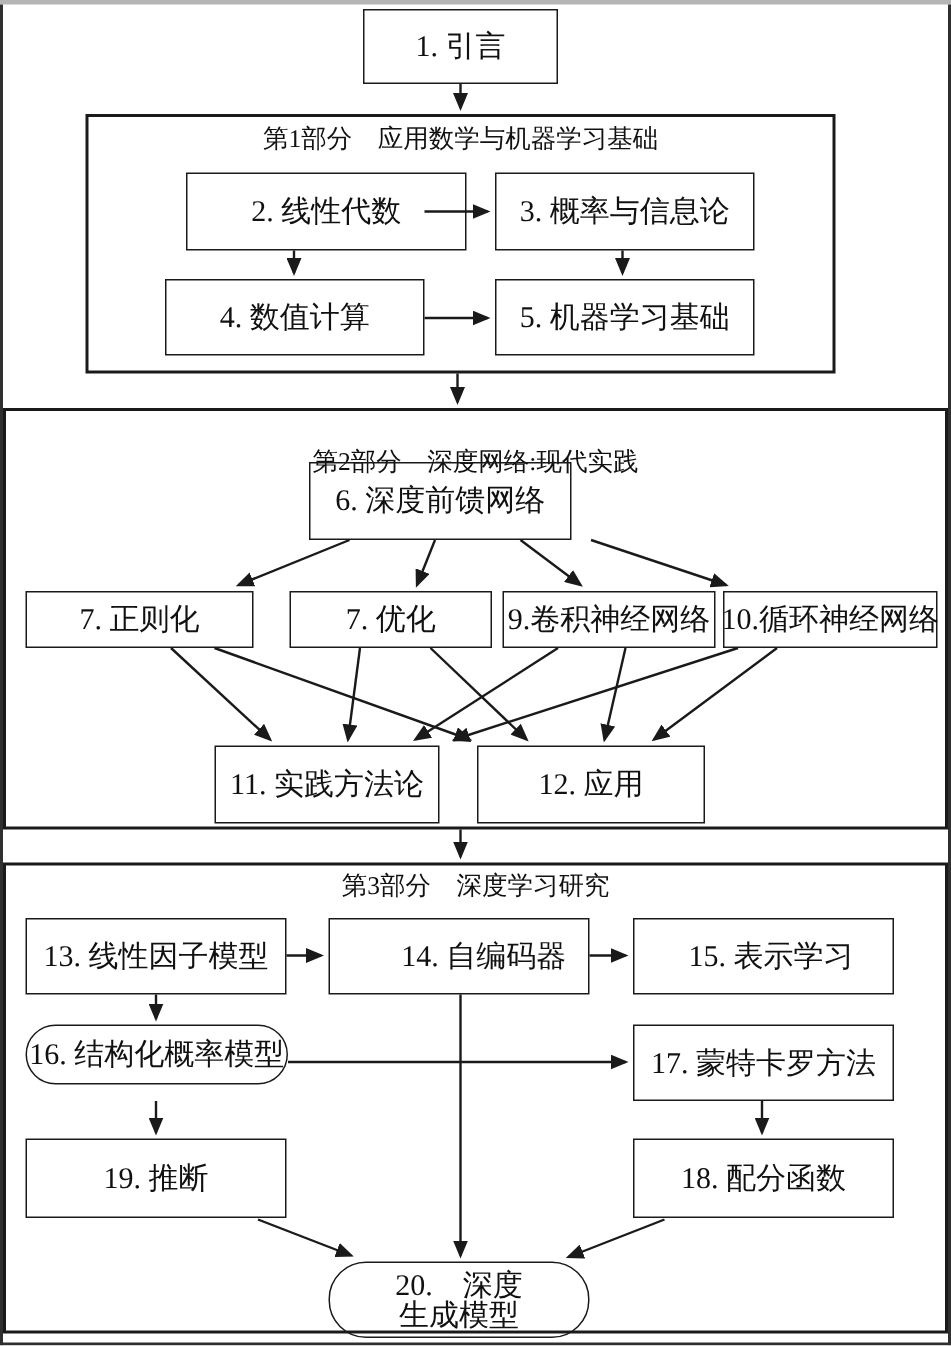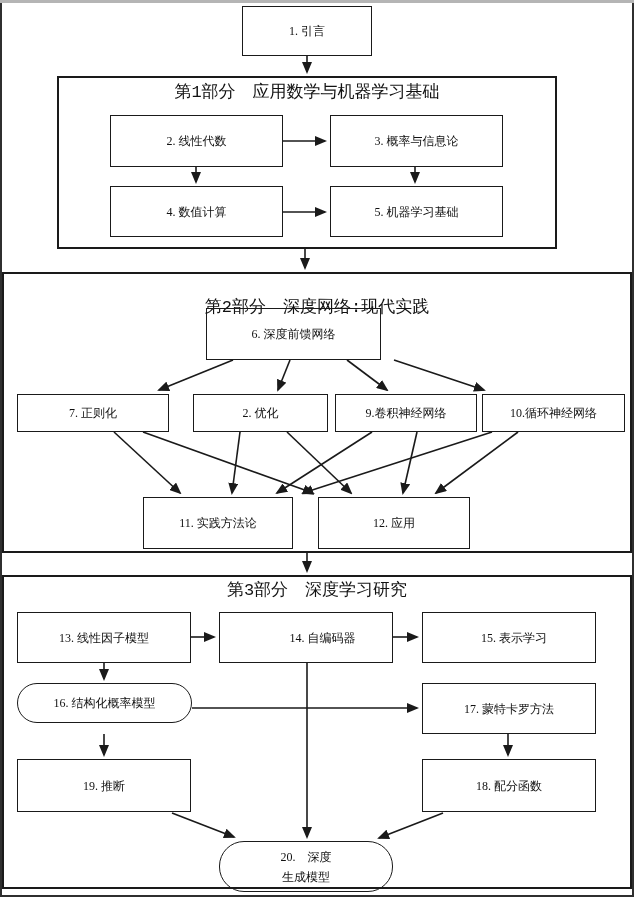--- a/index.html
+++ b/index.html
@@ -21,33 +21,32 @@
     border:2px solid #1a1a1a;
     box-sizing:border-box;
     background:transparent;
   }
   .part-title{
     position:absolute;
     text-align:center;
     font-size:17px;
     line-height:20px;
     white-space:nowrap;
-    font-family:Liberation Mono, monospace;
   }
   .node{
     position:absolute;
     border:1.6px solid #1a1a1a;
     box-sizing:border-box;
     background:transparent;
     display:flex;
     flex-direction:column;
     align-items:center;
     justify-content:center;
     text-align:center;
-    font-size:12px;
+    font-size:20px;
     line-height:20px;
     white-space:nowrap;
   }
   svg.arrows{
     position:absolute;left:0;top:0;
     pointer-events:none;
     z-index:5;
   }
   svg.arrows line{stroke:#1a1a1a;stroke-width:1.6;}
 </style>
@@ -61,21 +60,21 @@
   <div class="frame right"></div>
   <div class="frame bottom"></div>
 
   <div class="node" style="left:242px;top:6px;width:130px;height:50px;">
     <span>1. 引言</span>
   </div>
 
   <div class="part-box" style="left:57px;top:76px;width:500px;height:173px;"></div>
   <div class="part-title" style="left:57px;top:83px;width:500px;">第1部分　应用数学与机器学习基础</div>
 
-  <div class="node" style="left:110px;top:115px;width:173px;height:52px;">
+  <div class="node" style="left:124px;top:115px;width:187px;height:52px;">
     <span>2. 线性代数</span>
   </div>
   <div class="node" style="left:330px;top:115px;width:173px;height:52px;">
     <span>3. 概率与信息论</span>
   </div>
   <div class="node" style="left:110px;top:186px;width:173px;height:51px;">
     <span>4. 数值计算</span>
   </div>
   <div class="node" style="left:330px;top:186px;width:173px;height:51px;">
     <span>5. 机器学习基础</span>
@@ -84,21 +83,21 @@
   <div class="part-box" style="left:2px;top:272px;width:630px;height:281px;"></div>
   <div class="part-title" style="left:2px;top:298px;width:630px;">第2部分　深度网络:现代实践</div>
 
   <div class="node" style="left:206px;top:308px;width:175px;height:52px;">
     <span>6. 深度前馈网络</span>
   </div>
   <div class="node" style="left:17px;top:394px;width:152px;height:38px;">
     <span>7. 正则化</span>
   </div>
   <div class="node" style="left:193px;top:394px;width:135px;height:38px;">
-    <span>2. 优化</span>
+    <span>7. 优化</span>
   </div>
   <div class="node" style="left:335px;top:394px;width:142px;height:38px;">
     <span>9.卷积神经网络</span>
   </div>
   <div class="node" style="left:482px;top:394px;width:143px;height:38px;">
     <span>10.循环神经网络</span>
   </div>
   <div class="node" style="left:143px;top:497px;width:150px;height:52px;">
     <span>11. 实践方法论</span>
   </div>

